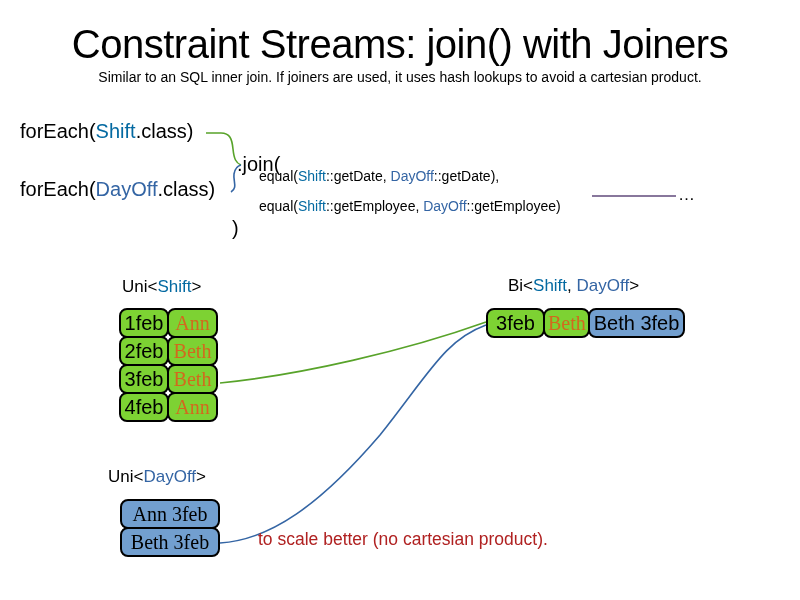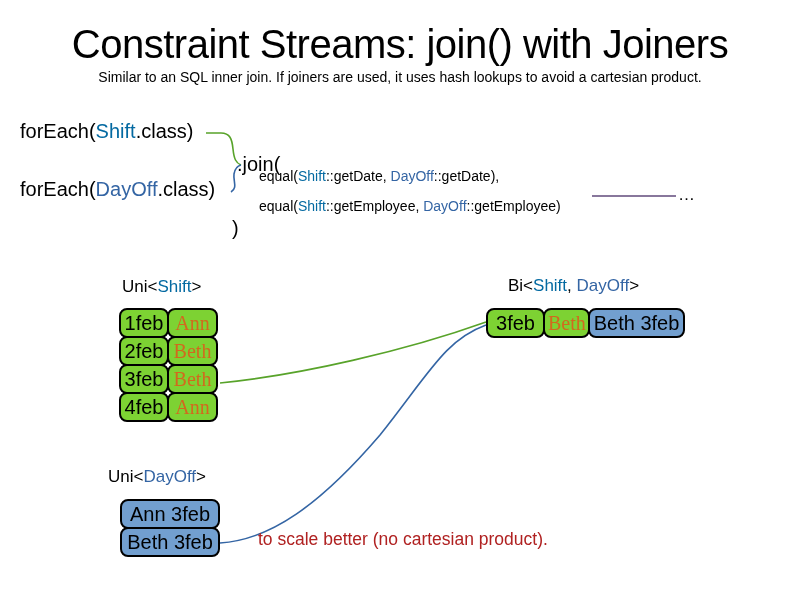--- a/index.html
+++ b/index.html
@@ -83,21 +83,21 @@
 <div class="abs layer tbl-label" style="left:508px;top:276px;"><span>Bi&lt;</span><span class="green">Shift</span><span>, </span><span class="blue">DayOff</span><span>&gt;</span></div>
 
 <div id="bi-row" class="abs layer trow" style="left:486px;top:308px;">
   <div class="cell gdate">3feb</div>
   <div class="cell gemp orange">Beth</div>
   <div class="cell bluecell">Beth 3feb</div>
 </div>
 
 <div class="abs layer tbl-label" style="left:108px;top:467px;"><span>Uni&lt;</span><span class="blue">DayOff</span><span>&gt;</span></div>
 
-<div class="abs layer" style="left:120px;top:499px;">
+<div class="abs layer" style="left:120px;top:499px;font-family:Liberation Serif, serif;">
   <div class="trow">
     <div class="cell bluecell dayoff-cell">Ann 3feb</div>
   </div>
   <div class="trow">
     <div class="cell bluecell dayoff-cell">Beth 3feb</div>
   </div>
 </div>
 
 <div id="note" class="abs layer">
   <div>to scale better (no cartesian product).</div>

